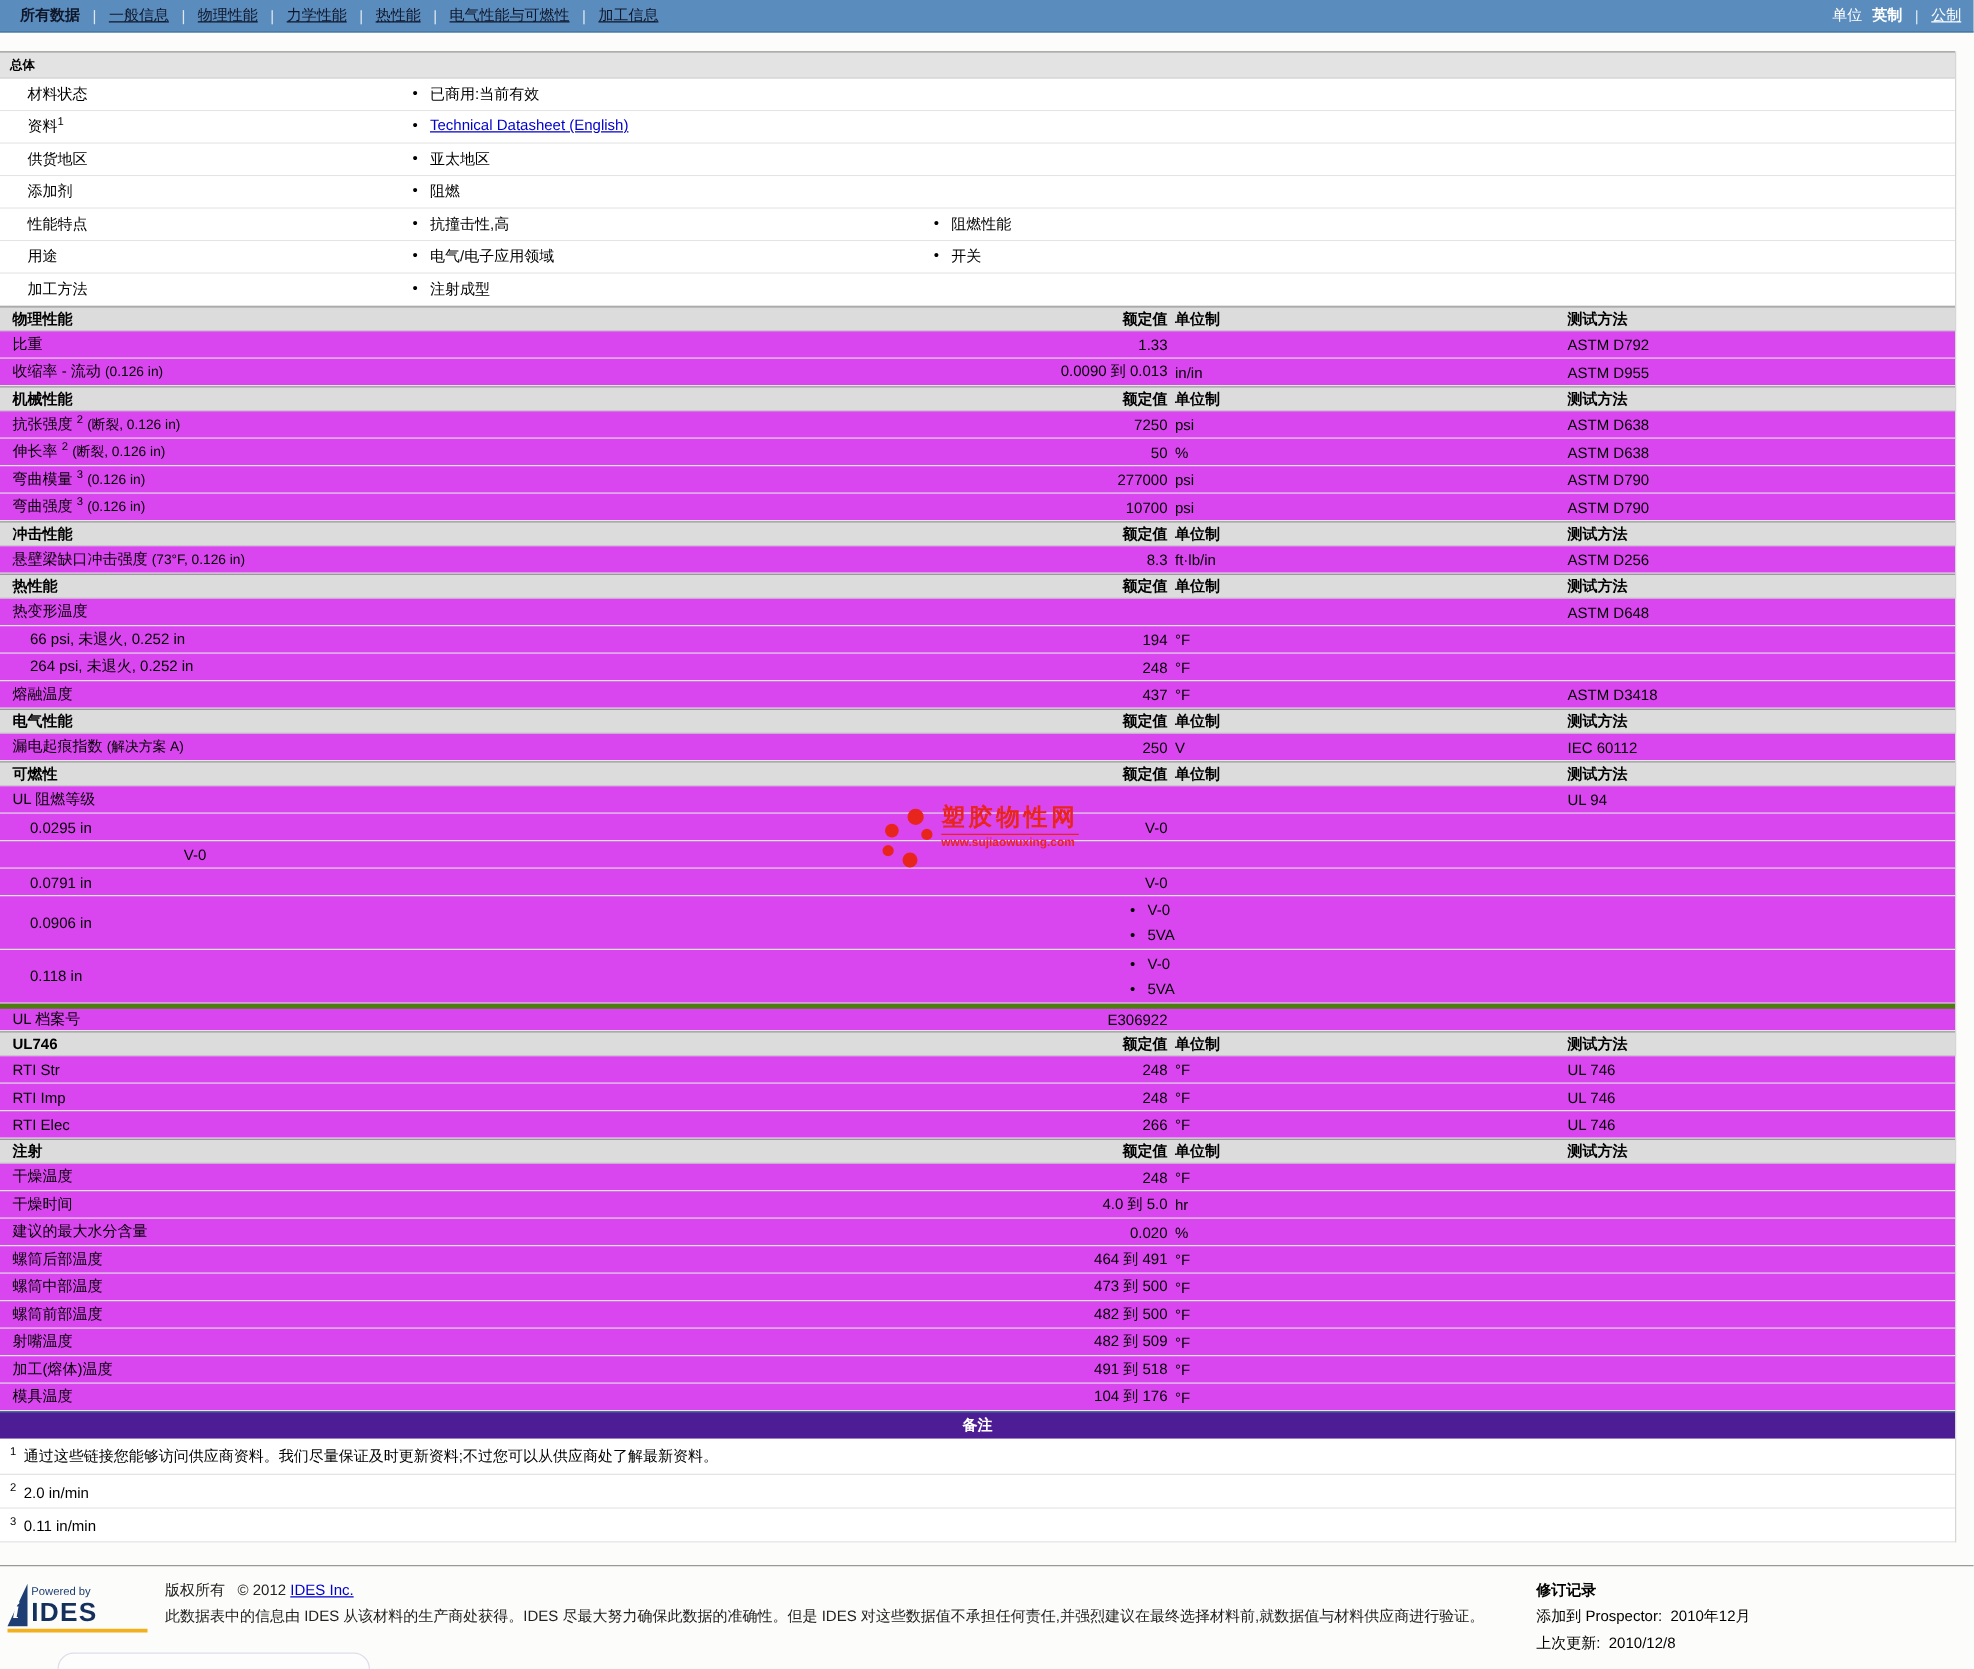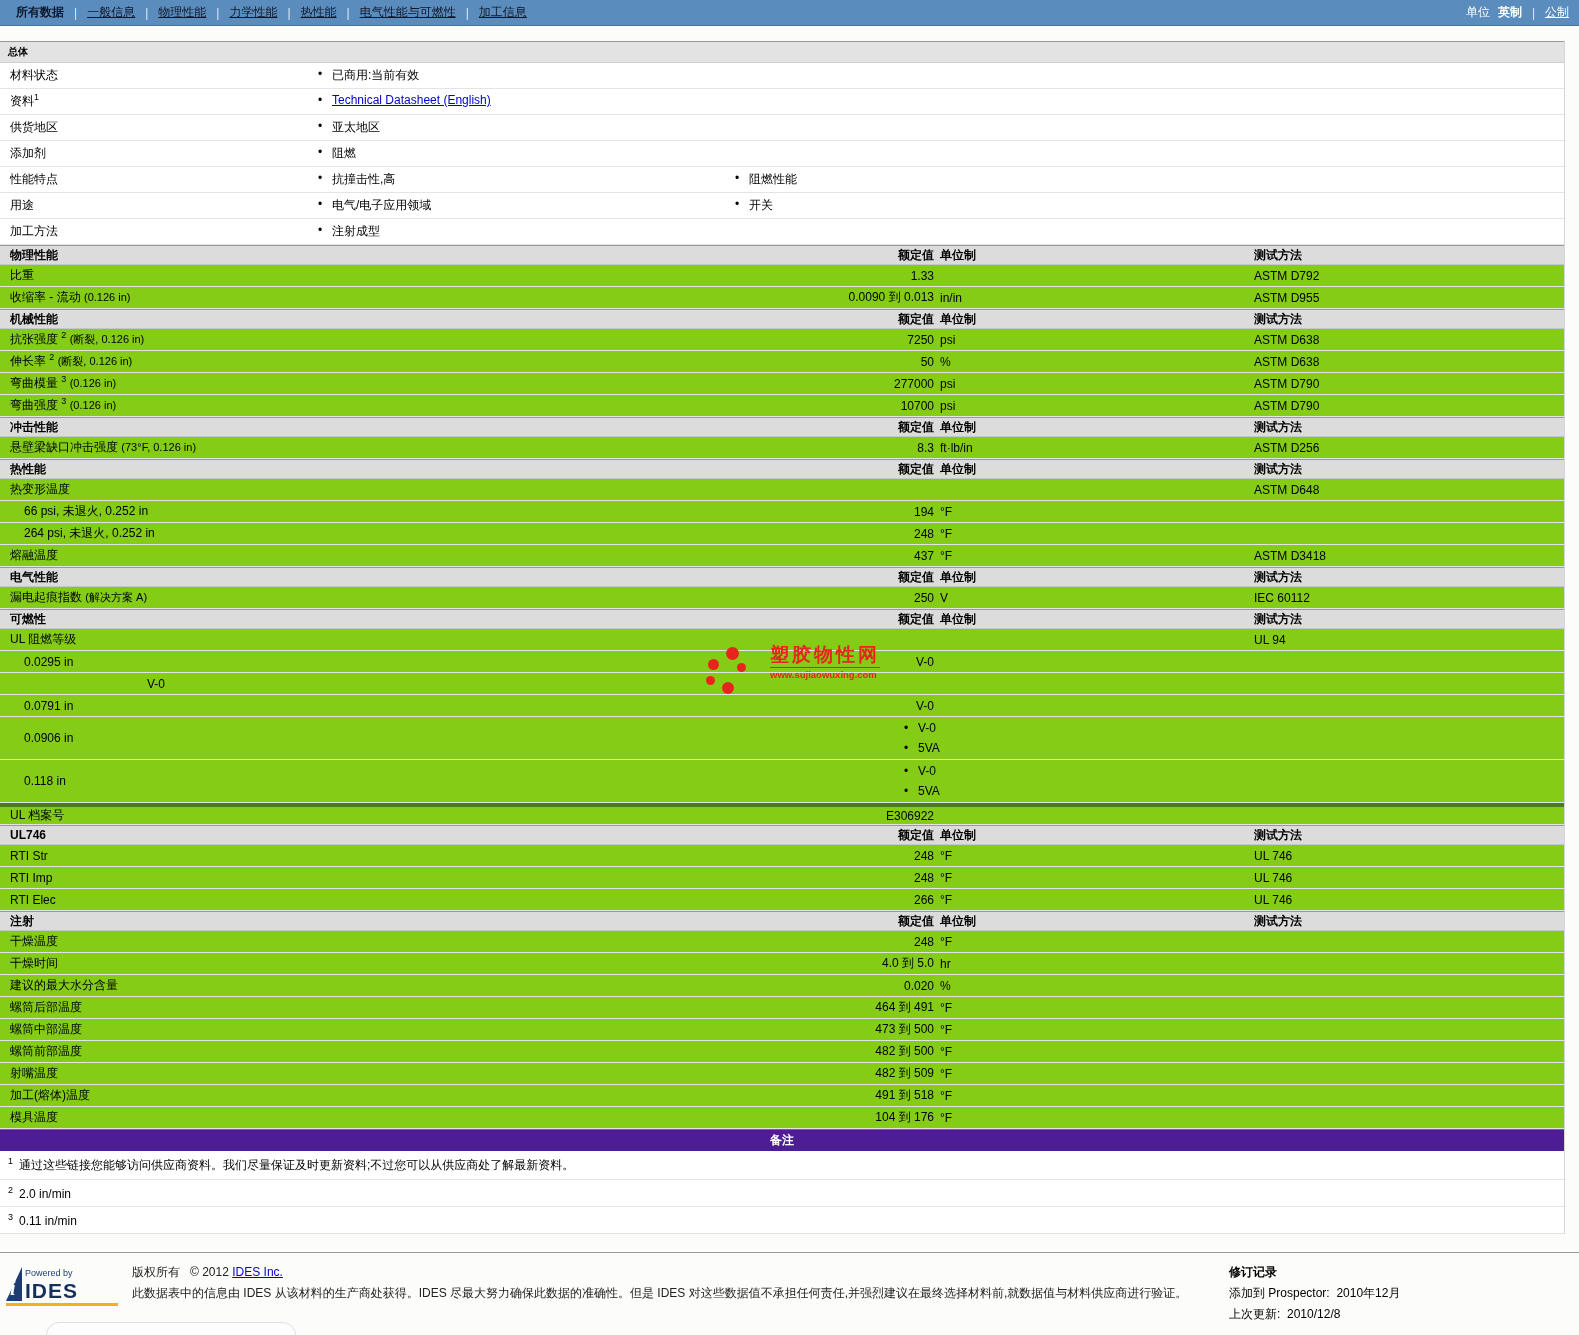--- a/index.html
+++ b/index.html
@@ -17,32 +17,32 @@
   .nav-right .units-label { margin-right:8px; }
   .unit-current { font-weight:bold; margin-right:6px; }
   .unit-link { color:#fff; text-decoration:underline; margin-left:6px; cursor:pointer; }
 
   .sheet { width:1565px; margin-top:15px; border-right:1px solid #d6d6d6; background:#fff; }
 
   
   .bar-title { background:#e3e3e3; border-top:1px solid #999; border-bottom:1px solid #cfcfcf;
     font-weight:bold; font-size:10px; padding:3px 0 3px 8px; }
   .grow { display:flex; align-items:flex-start; min-height:22px; border-bottom:1px solid #e4e4e4;
-    padding:4px 0; background:#fff; }
+    padding:4px 12px; background:#fff; }
   .g-label { width:318px; padding-left:10px; }
   .g-col1 { width:417px; }
   .g-col2 { flex:1; }
   .bullet { display:inline-block; width:14px; text-align:left; color:#000; }
   .blk-item { display:flex; }
   a.datasheet-link, a.footer-link { color:#0000cc; text-decoration:underline; cursor:pointer; }
 
   
   .phead { display:flex; background:#dcdcdc; border-top:1px solid #999; border-bottom:1px solid #c6c6c6;
     font-weight:bold; min-height:20px; align-items:center; }
-  .prow { display:flex; min-height:22px; align-items:center; border-bottom:1px solid #e4e4e4; background:#84cc16; }
+  .prow { display:flex; min-height:22px; align-items:center; border-bottom:1px solid #e4e4e4; background:#d946ef; }
   .prow.tall { min-height:43px; }
   .prow.group-top { border-top:4px solid #4d7c0f; }
   .cell-label { flex:1; padding-left:10px; }
   .cell-label.indent { padding-left:24px; }
   .cond { font-size:11px; }
   sup.fn { font-size:9px; vertical-align:super; line-height:0; }
   .cell-value { width:165px; text-align:right; }
   .cell-unit  { width:320px; padding-left:6px; }
   .cell-method{ width:310px; }
   .cell-valspan { width:485px; padding-left:135px; }
@@ -52,21 +52,21 @@
   .notes-bar { background:#4c1d95; color:#fff; font-weight:bold; text-align:center;
     padding:2px 0; border-top:1px solid #44749f; }
   .note-row { border-bottom:1px solid #e4e4e4; padding:5px 0 5px 8px; background:#fff; min-height:23px; }
   .note-row sup { font-size:9px; vertical-align:super; margin-right:6px; }
 
   
   .watermark { position:absolute; left:706px; top:643px; display:flex; align-items:flex-start;
     pointer-events:none; z-index:5; }
   .wm-dots { position:relative; width:44px; height:52px; }
   .wm-dot { position:absolute; background:#e8251d; border-radius:50%; }
-  .wm-text { margin-left:20px; }
+  .wm-text { margin-left:3px; }
   .wm-name { color:#e8251d; font-size:19px; font-weight:bold; letter-spacing:3px; line-height:24px; }
   .wm-url { color:#e8251d; font-size:9.5px; font-weight:bold; border-top:1px solid #e8251d; padding-top:1px; }
 
   
   .footer-wrap { margin-top:18px; border-top:1px solid #999; padding:9px 10px 6px 6px; display:flex; }
   .ides-logo { width:112px; border-bottom:3px solid #f2b01e; padding-bottom:2px; display:flex; align-items:flex-end; height:44px; }
   .ides-tri { width:0; height:0; border-left:16px solid transparent; border-bottom:34px solid #1d3d73; position:relative; }
   .ides-i { position:absolute; left:-12px; top:10px; color:#fff; font-style:italic; font-weight:bold;
     font-family:"Liberation Serif",serif; font-size:20px; }
   .ides-right { margin-left:3px; display:flex; flex-direction:column; line-height:1; }

